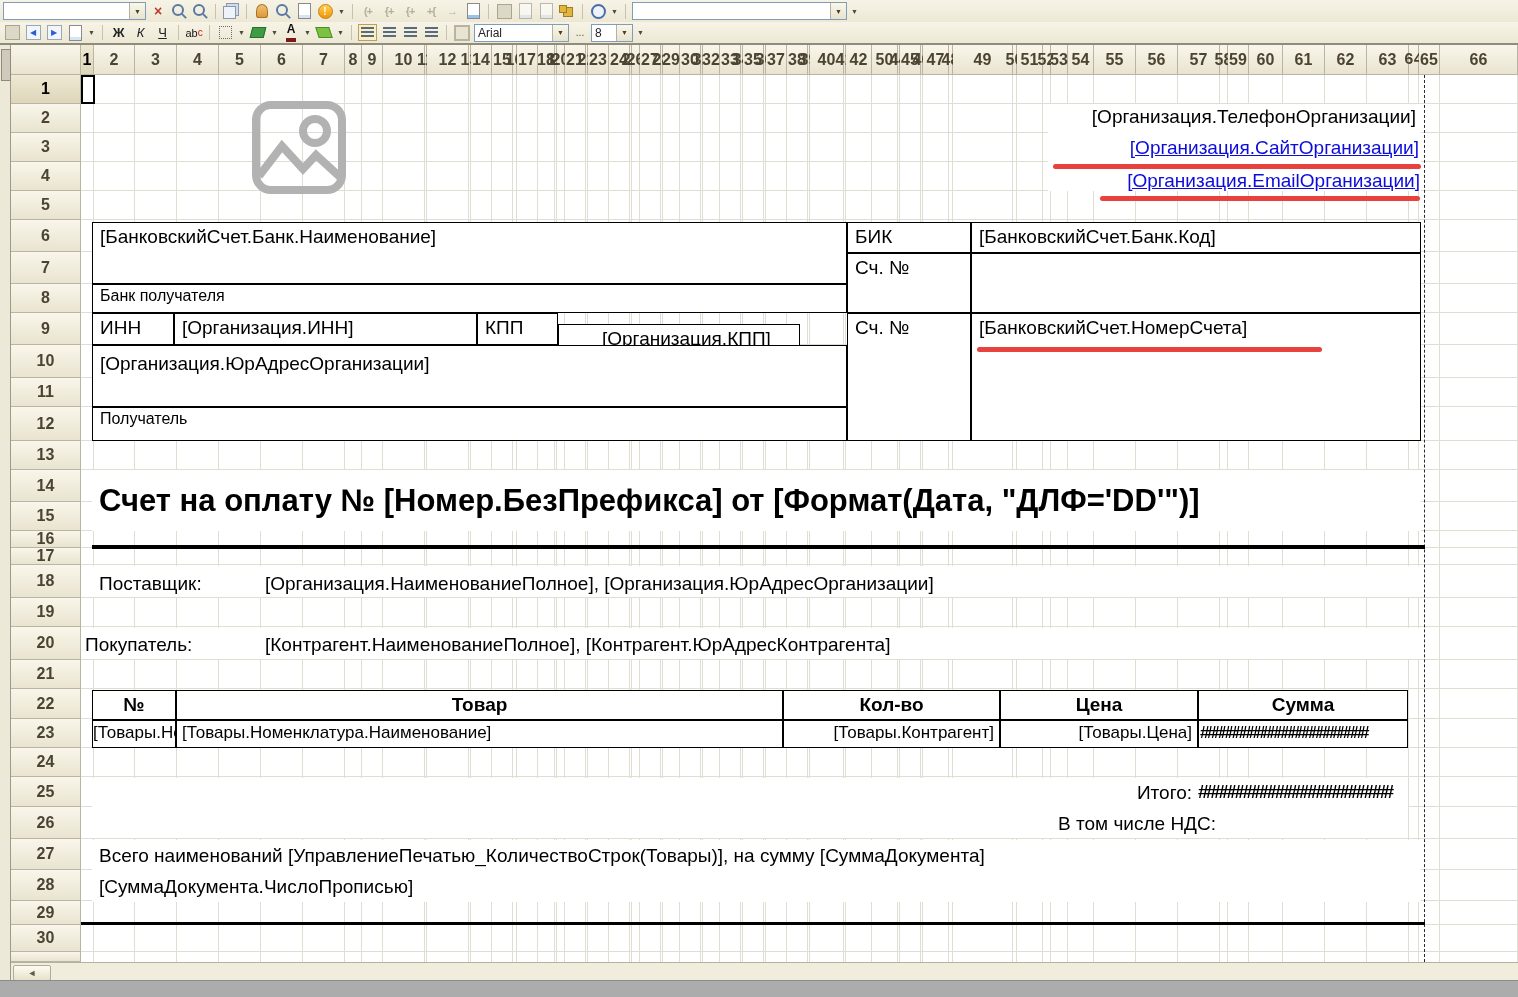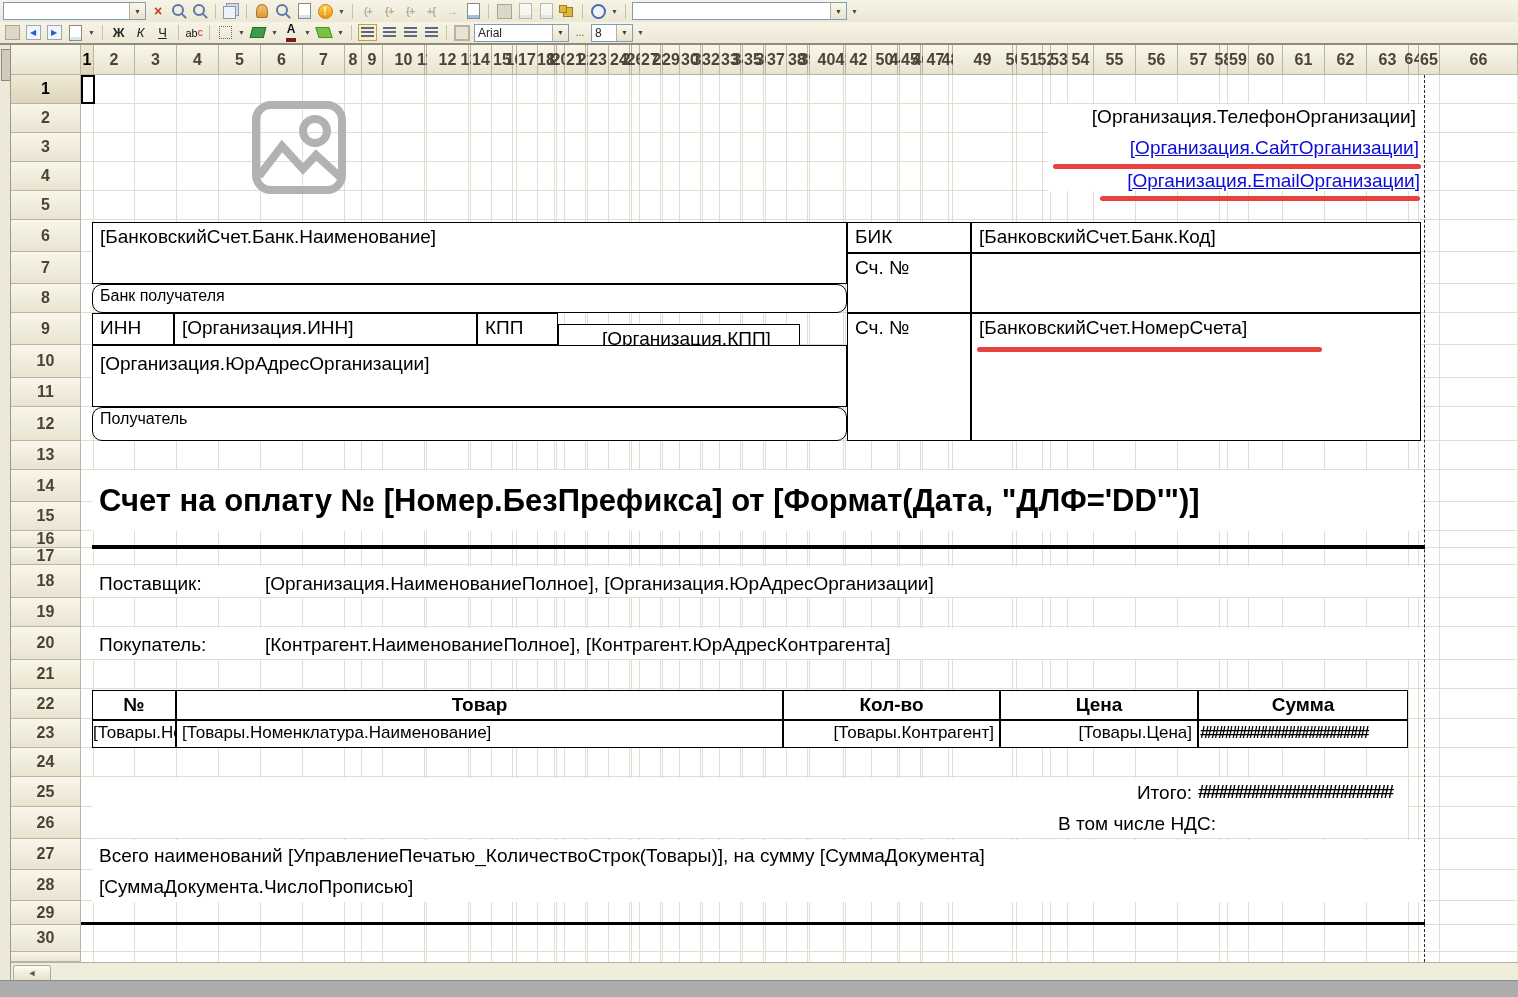--- a/index.html
+++ b/index.html
@@ -76,21 +76,21 @@
   .dashline{position:absolute;top:0;height:887px;width:0;border-left:1px dashed #2a2a2a;}
   
   .ov{position:absolute;}
   .wrect{position:absolute;background:#fff;}
   .txt{position:absolute;white-space:nowrap;font-size:19px;color:#000;}
   .b{font-weight:normal;}
   .link{color:#0c0cdb;text-decoration:underline;}
   .redline{position:absolute;height:5px;background:#e8423e;border-radius:3px;}
   .cell{position:absolute;background:#fff;border:1px solid #000;box-sizing:border-box;font-size:19px;
         color:#000;padding:3px 7px;white-space:nowrap;overflow:hidden;}
-  .cell.small{font-size:16px;padding:2px 7px;border-radius:10px;}
+  .cell.small{font-size:16px;padding:2px 7px;}
   .cell.ctr{text-align:center;font-weight:bold;padding-left:2px;padding-right:2px;}
   .cell.rt{text-align:right;}
   .clip{position:absolute;overflow:hidden;}
   .clip>span{position:absolute;right:3px;top:0;white-space:nowrap;font-size:19px;color:#000;}
   .title{position:absolute;font-size:31px;font-weight:bold;white-space:nowrap;color:#000;}
   .rule{position:absolute;background:#000;}
   .hashes{letter-spacing:-2.5px;font-weight:bold;overflow:hidden;}
   .hscroll{position:absolute;left:11px;top:962px;width:1507px;height:18px;background:#f1eddc;
            border-top:1px solid #b5b1a2;box-sizing:border-box;}
   .hsbtn{position:absolute;left:2px;top:2px;width:36px;height:14px;background:linear-gradient(#fdfbf2,#e7e2cc);
@@ -497,21 +497,21 @@
     <div class="cell" style="left:92px;top:345px;width:755px;height:62px;line-height:29px;">
       <span style="display:block;">[Организация.ЮрАдресОрганизации]</span>
     </div>
     <div class="cell small" style="left:92px;top:407px;width:755px;height:34px;">Получатель</div>
 
     <div class="title" style="left:99px;top:483px;">Счет на оплату № [Номер.БезПрефикса] от [Формат(Дата, "ДЛФ='DD'")]</div>
     <div class="rule" style="left:92px;top:545px;width:1333px;height:4px;"></div>
 
     <div class="txt" style="left:99px;top:573px;">Поставщик:</div>
     <div class="txt b" style="left:265px;top:573px;">[Организация.НаименованиеПолное], [Организация.ЮрАдресОрганизации]</div>
-    <div class="txt" style="left:99px;top:634px;">Покупатель:</div>
+    <div class="txt" style="left:85px;top:634px;">Покупатель:</div>
     <div class="txt b" style="left:265px;top:634px;">[Контрагент.НаименованиеПолное], [Контрагент.ЮрАдресКонтрагента]</div>
 
     <div class="cell ctr" style="left:92px;top:690px;width:84px;height:30px;">№</div>
     <div class="cell ctr" style="left:176px;top:690px;width:607px;height:30px;">Товар</div>
     <div class="cell ctr" style="left:783px;top:690px;width:217px;height:30px;">Кол-во</div>
     <div class="cell ctr" style="left:1000px;top:690px;width:198px;height:30px;">Цена</div>
     <div class="cell ctr" style="left:1198px;top:690px;width:210px;height:30px;">Сумма</div>
 
     <div class="cell" style="left:92px;top:720px;width:84px;height:28px;font-size:17px;text-align:center;padding:2px 0;">[Товары.НомерСтроки]</div>
     <div class="cell" style="left:176px;top:720px;width:607px;height:28px;font-size:17px;padding:2px 5px;">[Товары.Номенклатура.Наименование]</div>

